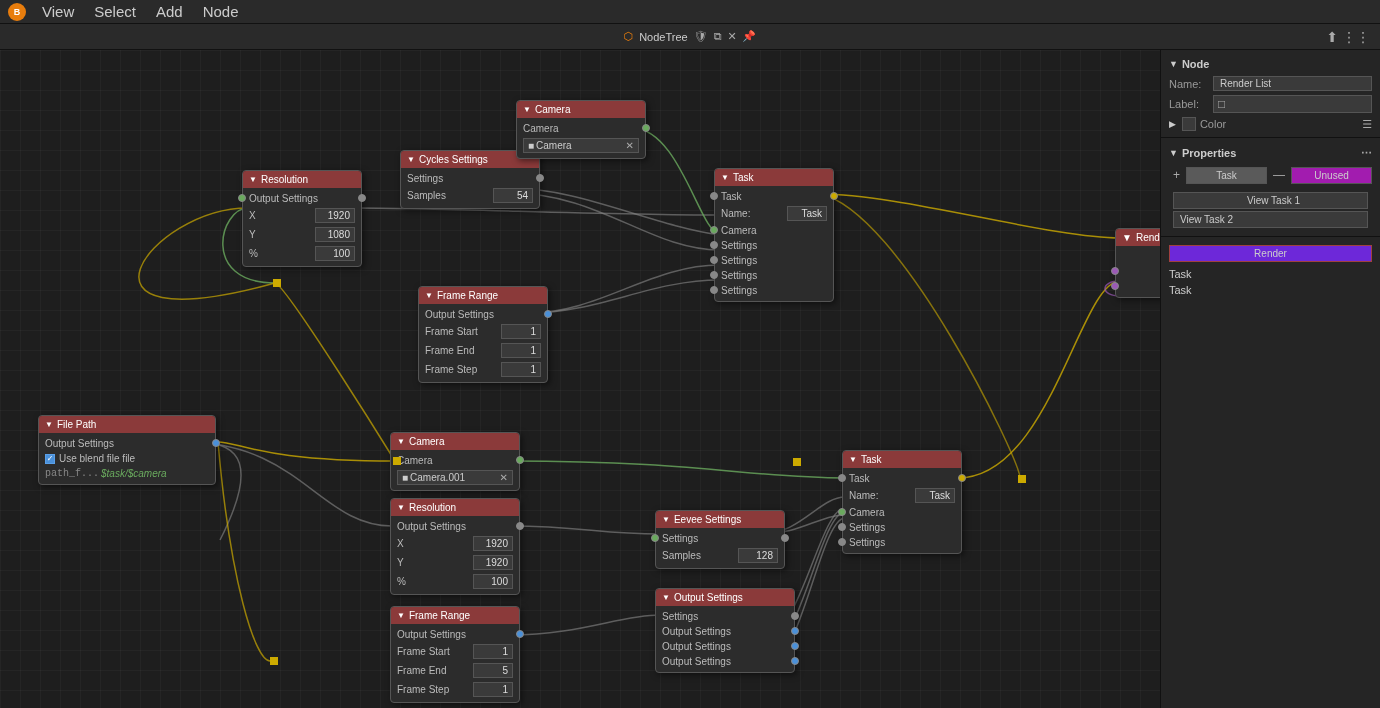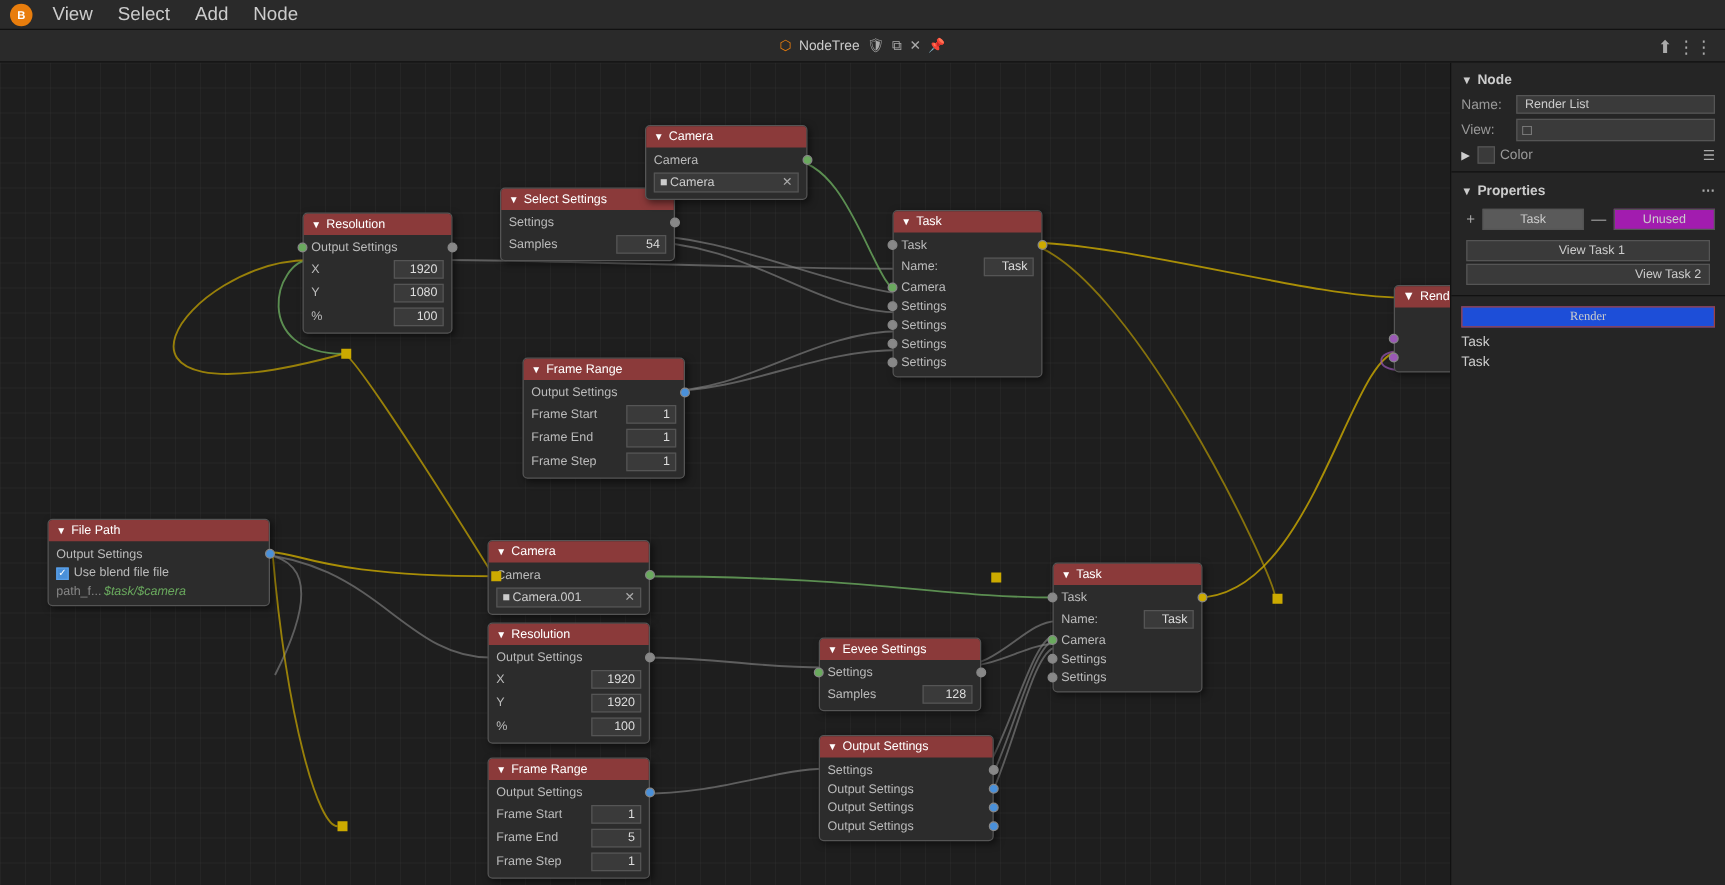--- a/index.html
+++ b/index.html
@@ -113,23 +113,22 @@
     }
     .panel-btn {
       background: #3a3a3a;
       border: 1px solid #555;
       color: #ccc;
       font-size: 10px;
       padding: 2px 6px;
       cursor: pointer;
     }
     .panel-btn-red {
-      background: #1d4ed8;
+      background: #6d28d9;
       border: 1px solid #a04040;
-      font-family: Liberation Serif, serif;
     }
     .properties-tabs {
       display: flex; gap: 2px; padding: 4px 0;
     }
     .prop-tab {
       background: #a21caf;
       border: 1px solid #555;
       color: #ccc;
       font-size: 10px;
       padding: 2px 6px;
@@ -251,20 +250,21 @@
       font-size: 8px; color: white;
     }
     .path-row {
       display: flex; align-items: center; gap: 2px;
       padding: 2px 6px;
       font-size: 10px;
       color: #bbb;
     }
     .path-label {
       color: #888;
+      font-family: Liberation Mono, monospace;
     }
     .path-value {
       color: #6aaa5e;
       font-style: italic;
     }
   </style>
 </head>
 <body>
 
 <div id="menubar">
@@ -337,21 +337,21 @@
     <path d="M 218 392 C 230 530, 255 611, 270 611" stroke="#ccaa00" stroke-width="1.5" fill="none" opacity="0.7"></path>
 
     <path d="M 820 144 C 900 160, 1020 410, 1020 428" stroke="#ccaa00" stroke-width="1.5" fill="none" opacity="0.6"></path>
 
     <path d="M 1120 231 C 1100 231, 1100 246, 1120 246" stroke="#9b59b6" stroke-width="1.5" fill="none" opacity="0.7"></path>
   </svg>
 
   <div class="node-box node-red" style="left:400px; top:100px; width:140px;">
     <div class="node-header">
       <span class="arrow">▼</span>
-      <span>Select Settings</span>
+      <span>Cycles Settings</span>
     </div>
     <div class="node-body">
       <div class="node-row">
         <span class="node-label">Settings</span>
         <div class="socket socket-right socket-gray" style="top:3px;"></div>
       </div>
       <div class="node-row">
         <span class="node-label">Samples</span>
         <span class="node-value">54</span>
       </div>
@@ -660,21 +660,21 @@
   <div class="panel-section">
     <div class="panel-section-header">
       <span class="arrow">▼</span>
       <span>Node</span>
     </div>
     <div class="panel-row">
       <span class="panel-label">Name:</span>
       <span style="background:#3a3a3a;border:1px solid #555;padding:1px 6px;flex:1;font-size:10px;color:#ccc;">Render List</span>
     </div>
     <div class="panel-row">
-      <span class="panel-label">View:</span>
+      <span class="panel-label">Label:</span>
       <div style="display:flex;align-items:center;background:#3a3a3a;border:1px solid #555;padding:1px 4px;flex:1;">
         <span style="font-size:12px;color:#aaa;">□</span>
       </div>
     </div>
     <div class="panel-row">
       <span style="font-size:9px;margin-right:2px;">▶</span>
       <span style="background:#3a3a3a;width:14px;height:14px;display:inline-block;border:1px solid #555;"></span>
       <span class="panel-label">Color</span>
       <span style="font-size:11px;color:#aaa;margin-left:auto;">☰</span>
     </div>
@@ -689,21 +689,21 @@
 
     <div class="properties-tabs">
       <span style="font-size:12px;color:#aaa;cursor:pointer;padding:1px 4px;">+</span>
       <button class="prop-tab active">Task</button>
       <span style="font-size:12px;color:#aaa;cursor:pointer;padding:1px 4px;">—</span>
       <button class="prop-tab">Unused</button>
     </div>
 
     <div style="padding:4px;">
       <button class="panel-btn" style="width:100%;margin-bottom:2px;text-align:center;padding-left:12px;">View Task 1</button>
-      <button class="panel-btn" style="width:100%;text-align:right;">View Task 2</button>
+      <button class="panel-btn" style="width:100%;text-align:left;">View Task 2</button>
     </div>
   </div>
 
   <div style="padding:4px 8px;">
     <button class="panel-btn panel-btn-red" style="width:100%;text-align:center;margin-top:4px;">Render</button>
     <div style="display:flex;gap:4px;margin-top:6px;">
       <span>Task</span>
     </div>
     <div style="margin-top:4px;">
       <span>Task</span>

